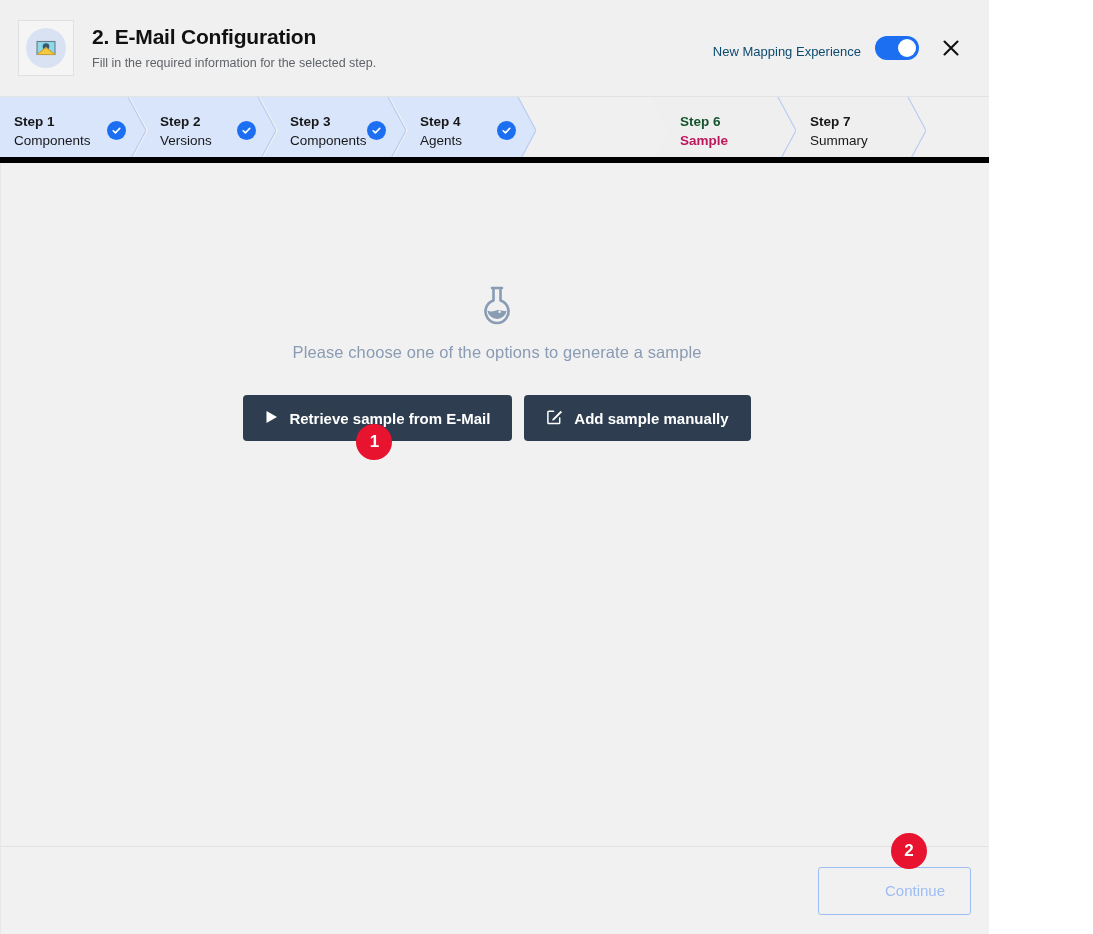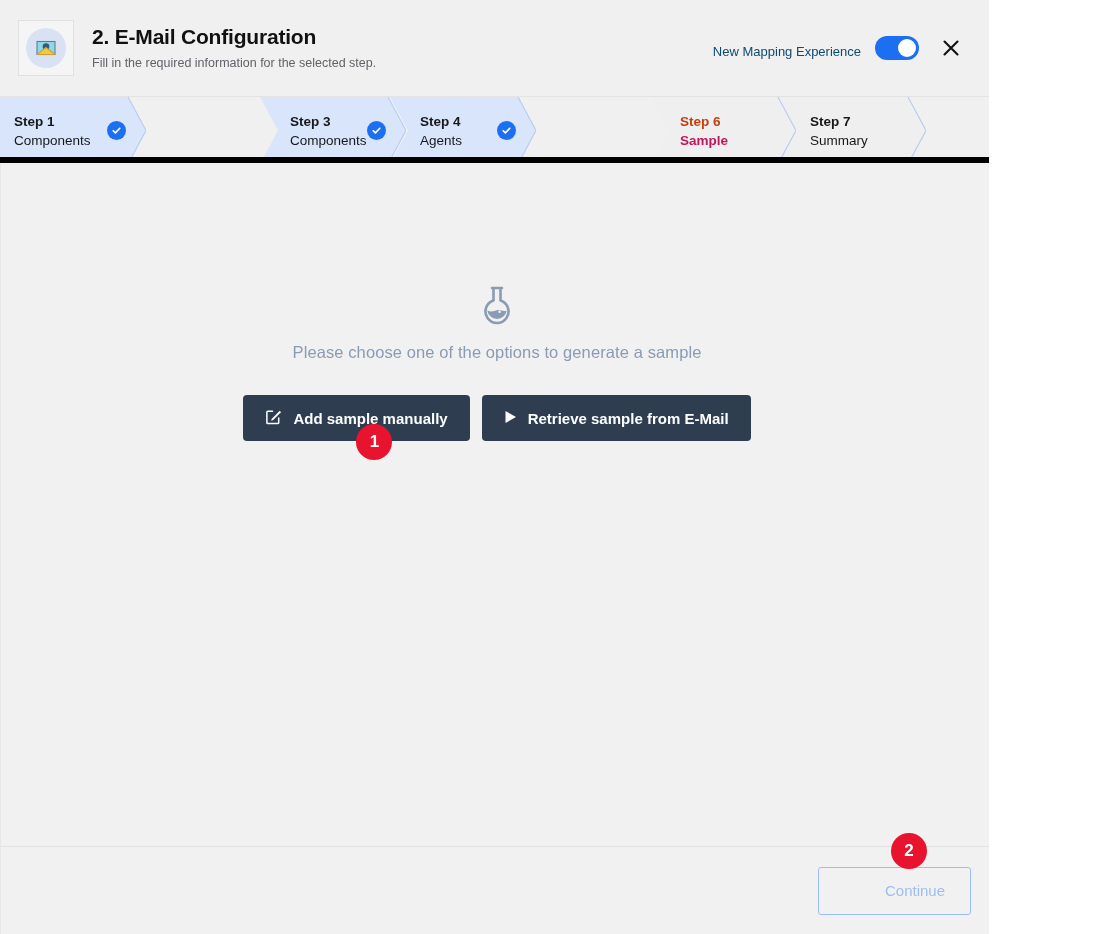--- a/index.html
+++ b/index.html
@@ -343,20 +343,35 @@
         <span class="step-num">Step 1</span>
         <span class="step-name">Components</span>
       </div>
       <div class="step-check" style="right:20px;top:24px;">
         <svg width="11" height="11" viewBox="0 0 12 12">
           <path d="M2.4 6.3 L4.8 8.6 L9.6 3.6" fill="none" stroke="#ffffff" stroke-width="1.8" stroke-linecap="round" stroke-linejoin="round"></path>
         </svg>
       </div>
     </div>
 
+    <div class="step step-done" style="left:130px;width:146px;">
+      <div class="chev-bg"></div>
+      <svg class="chev-line" viewBox="0 0 20 67" preserveAspectRatio="none">
+        <path d="M2 0 L20 33.5 L2 67" fill="none" stroke="#b9cdf2" stroke-width="1.2"></path>
+      </svg>
+      <div class="step-text" style="margin-left:16px;">
+        <span class="step-num">Step 2</span>
+        <span class="step-name">Versions</span>
+      </div>
+      <div class="step-check" style="right:20px;top:24px;">
+        <svg width="11" height="11" viewBox="0 0 12 12">
+          <path d="M2.4 6.3 L4.8 8.6 L9.6 3.6" fill="none" stroke="#ffffff" stroke-width="1.8" stroke-linecap="round" stroke-linejoin="round"></path>
+        </svg>
+      </div>
+    </div>
 
     <div class="step step-done" style="left:260px;width:146px;">
       <div class="chev-bg"></div>
       <svg class="chev-line" viewBox="0 0 20 67" preserveAspectRatio="none">
         <path d="M2 0 L20 33.5 L2 67" fill="none" stroke="#b9cdf2" stroke-width="1.2"></path>
       </svg>
       <div class="step-text" style="margin-left:16px;">
         <span class="step-num">Step 3</span>
         <span class="step-name">Components</span>
       </div>
@@ -383,21 +398,21 @@
       </div>
     </div>
 
 
     <div class="step step-active" style="left:650px;width:146px;">
       <div class="chev-bg"></div>
       <svg class="chev-line" viewBox="0 0 20 67" preserveAspectRatio="none">
         <path d="M2 0 L20 33.5 L2 67" fill="none" stroke="#b9cdf2" stroke-width="1.2"></path>
       </svg>
       <div class="step-text" style="margin-left:16px;">
-        <span class="step-num" style="color:#c2410c;">Step 6</span>
+        <span class="step-num" style="color:#14532d;">Step 6</span>
         <span class="step-name">Sample</span>
       </div>
     </div>
 
     <div class="step step-todo" style="left:780px;width:146px;">
       <div class="chev-bg"></div>
       <svg class="chev-line" viewBox="0 0 20 67" preserveAspectRatio="none">
         <path d="M2 0 L20 33.5 L2 67" fill="none" stroke="#b9cdf2" stroke-width="1.2"></path>
       </svg>
       <div class="step-text" style="margin-left:16px;">
@@ -416,40 +431,40 @@
           <path d="M15 3 h10 M16.5 3 v12.5 a11.5 11.5 0 1 0 7 0 V3" fill="none" stroke="#8a9bb4" stroke-width="2.6" stroke-linecap="round" stroke-linejoin="round"></path>
           <path d="M10.3 25.5 a9.8 9.8 0 0 0 19.4 0 c-3.5 1.6 -6.4 -1.2 -9.7 -0.2 c-3.2 1 -6.3 1.9 -9.7 0.2 z" fill="#8a9bb4"></path>
           <circle cx="16.3" cy="23.2" r="1.9" fill="#f1f1f1"></circle>
           <circle cx="22.6" cy="26.8" r="1.3" fill="#f1f1f1"></circle>
         </svg>
       </div>
 
       <div class="empty-text">Please choose one of the options to generate a sample</div>
 
       <div class="btn-row">
+
+        <button class="dark-btn">
+          <span>
+            <svg width="13" height="14" viewBox="0 0 13 14">
+              <path d="M1.5 1 L12 7 L1.5 13 Z" fill="#ffffff"></path>
+            </svg>
+          </span>
+          <span>Retrieve sample from E-Mail</span>
+        </button>
 
         <button class="dark-btn">
           <span>
             <svg width="17" height="17" viewBox="0 0 18 18">
               <path d="M14.5 10.5 V15.5 a1 1 0 0 1 -1 1 H3 a1 1 0 0 1 -1 -1 V4.5 a1 1 0 0 1 1 -1 H8" fill="none" stroke="#ffffff" stroke-width="1.6" stroke-linecap="round"></path>
               <path d="M7 11.6 L15.6 3.0 L17 4.4 L8.4 13 L6.4 13.3 Z" fill="#ffffff"></path>
             </svg>
           </span>
           <span>Add sample manually</span>
         </button>
 
-        <button class="dark-btn">
-          <span>
-            <svg width="13" height="14" viewBox="0 0 13 14">
-              <path d="M1.5 1 L12 7 L1.5 13 Z" fill="#ffffff"></path>
-            </svg>
-          </span>
-          <span>Retrieve sample from E-Mail</span>
-        </button>
-
         <div class="badge badge-1">1</div>
       </div>
 
     </div>
   </div>
 
   <div class="footer">
     <button class="continue-btn">Continue</button>
     <div class="badge badge-2">2</div>
   </div>

